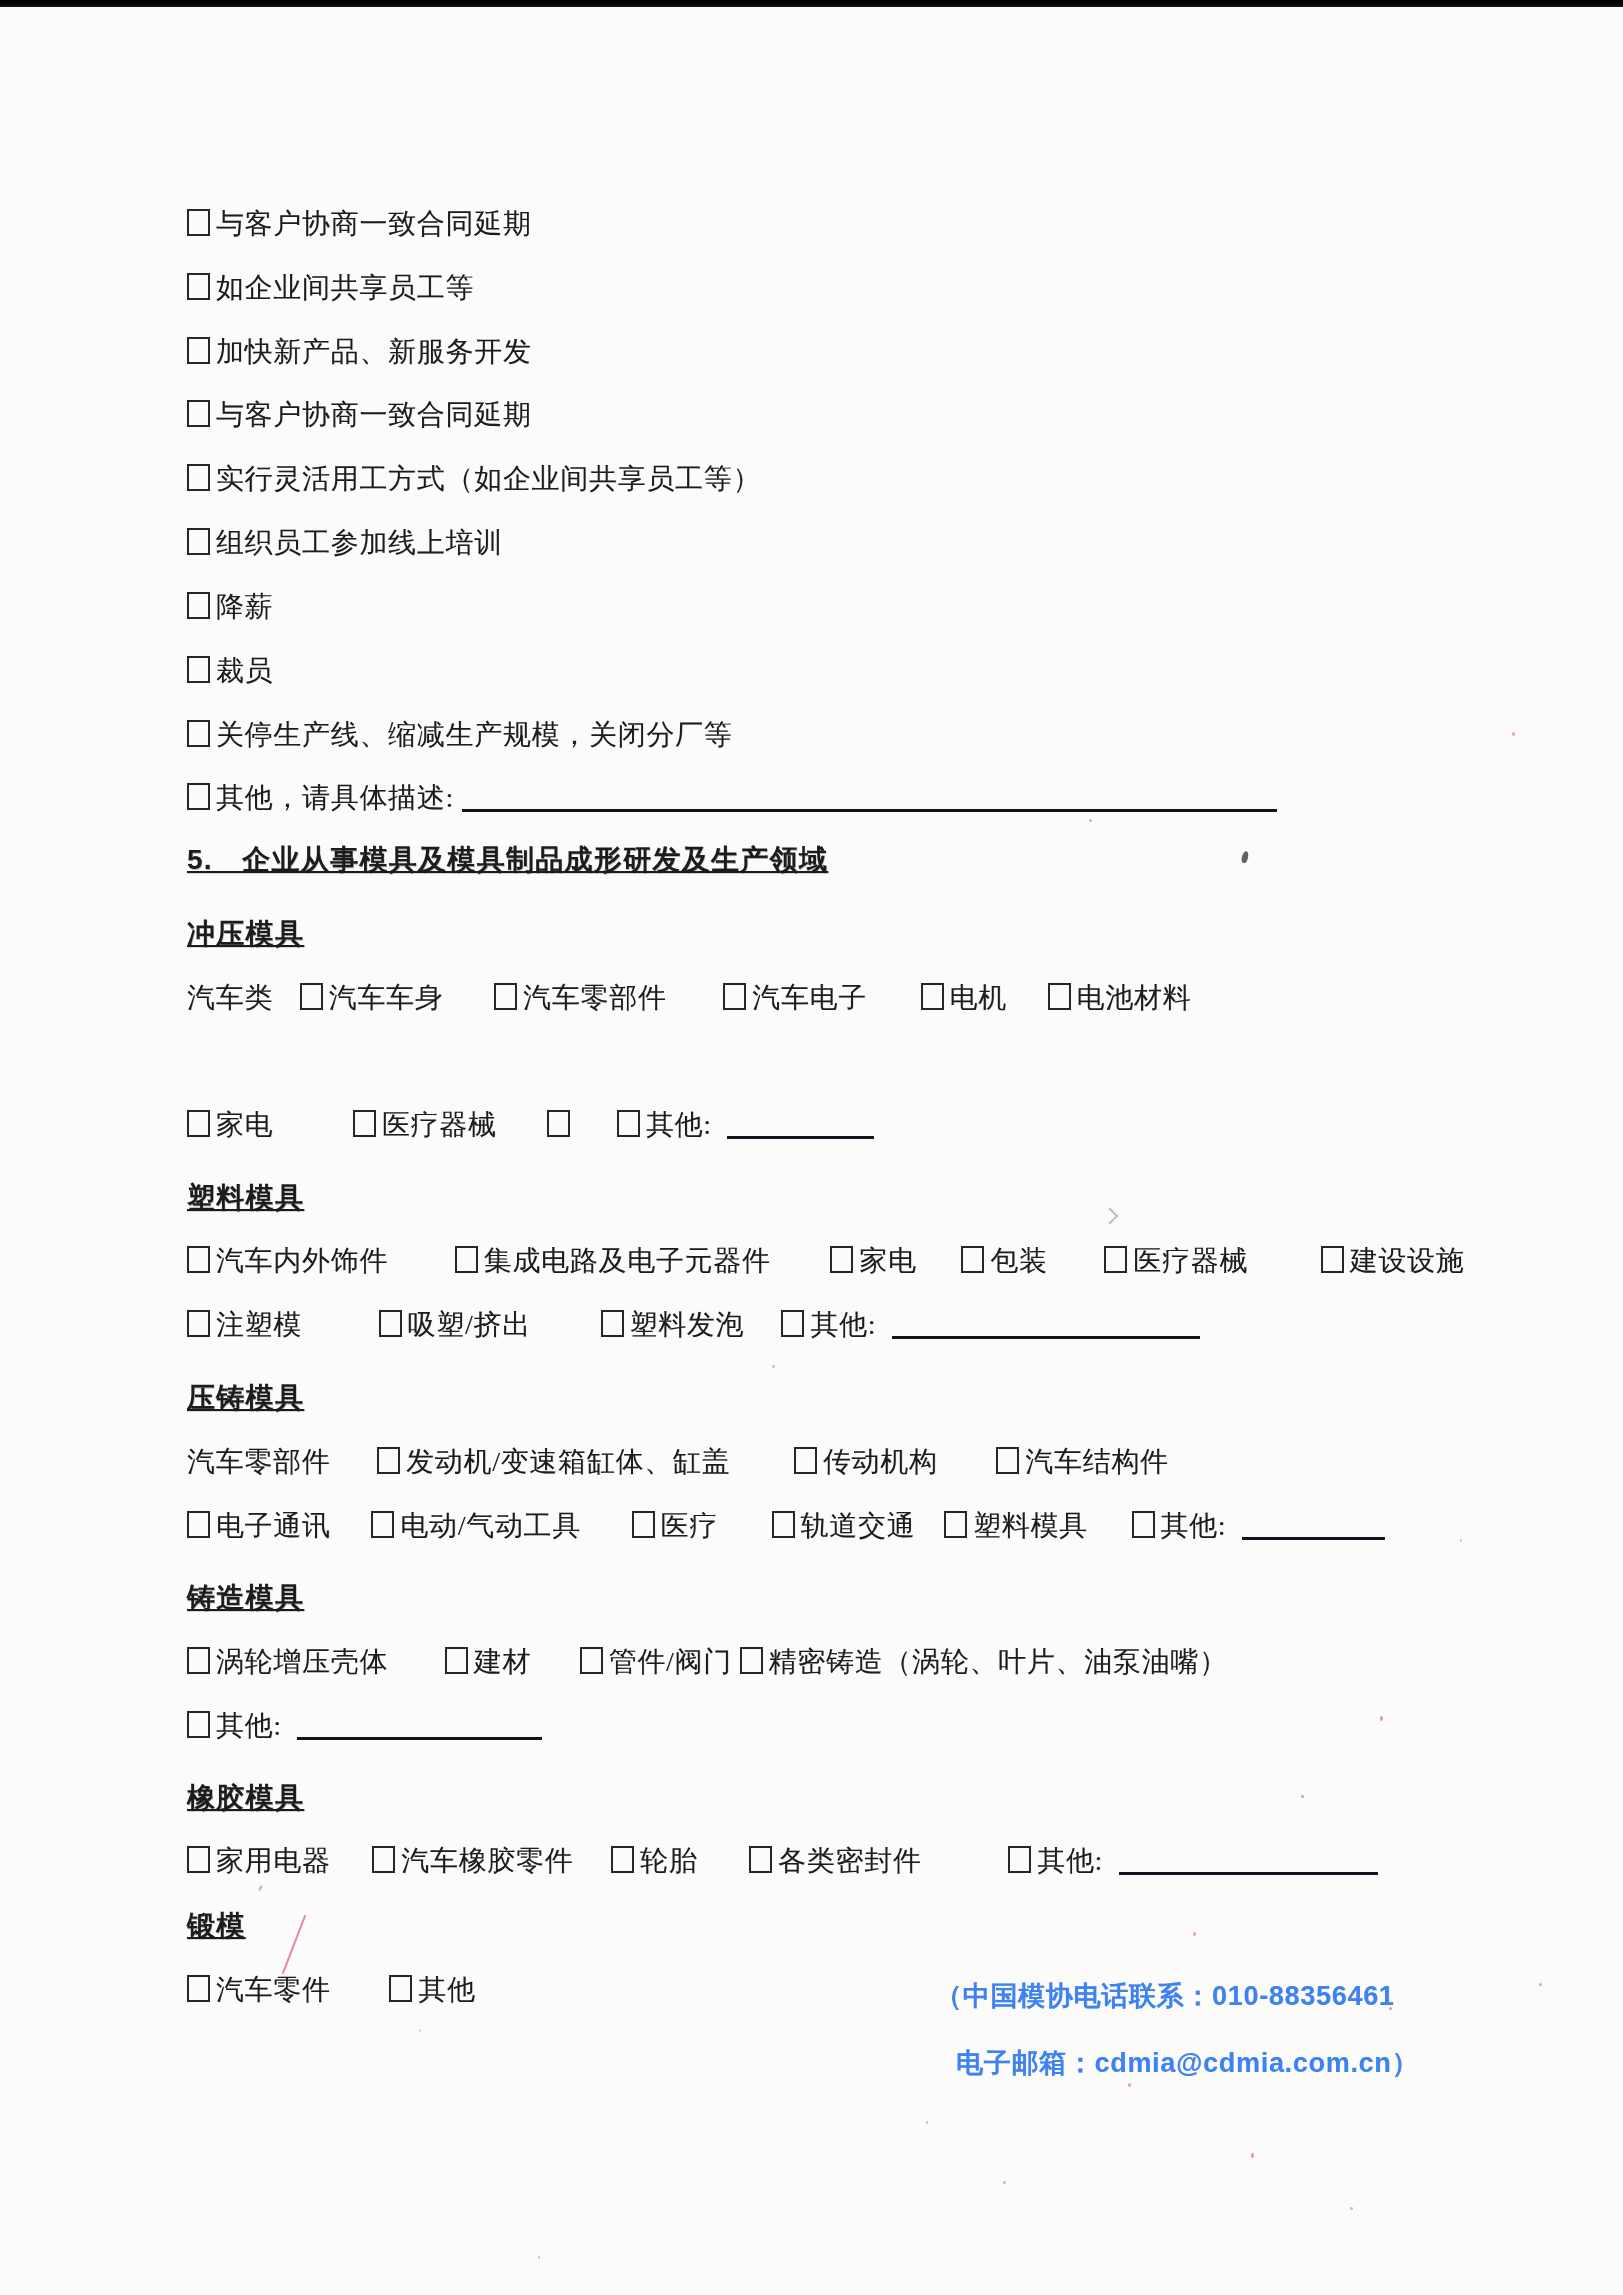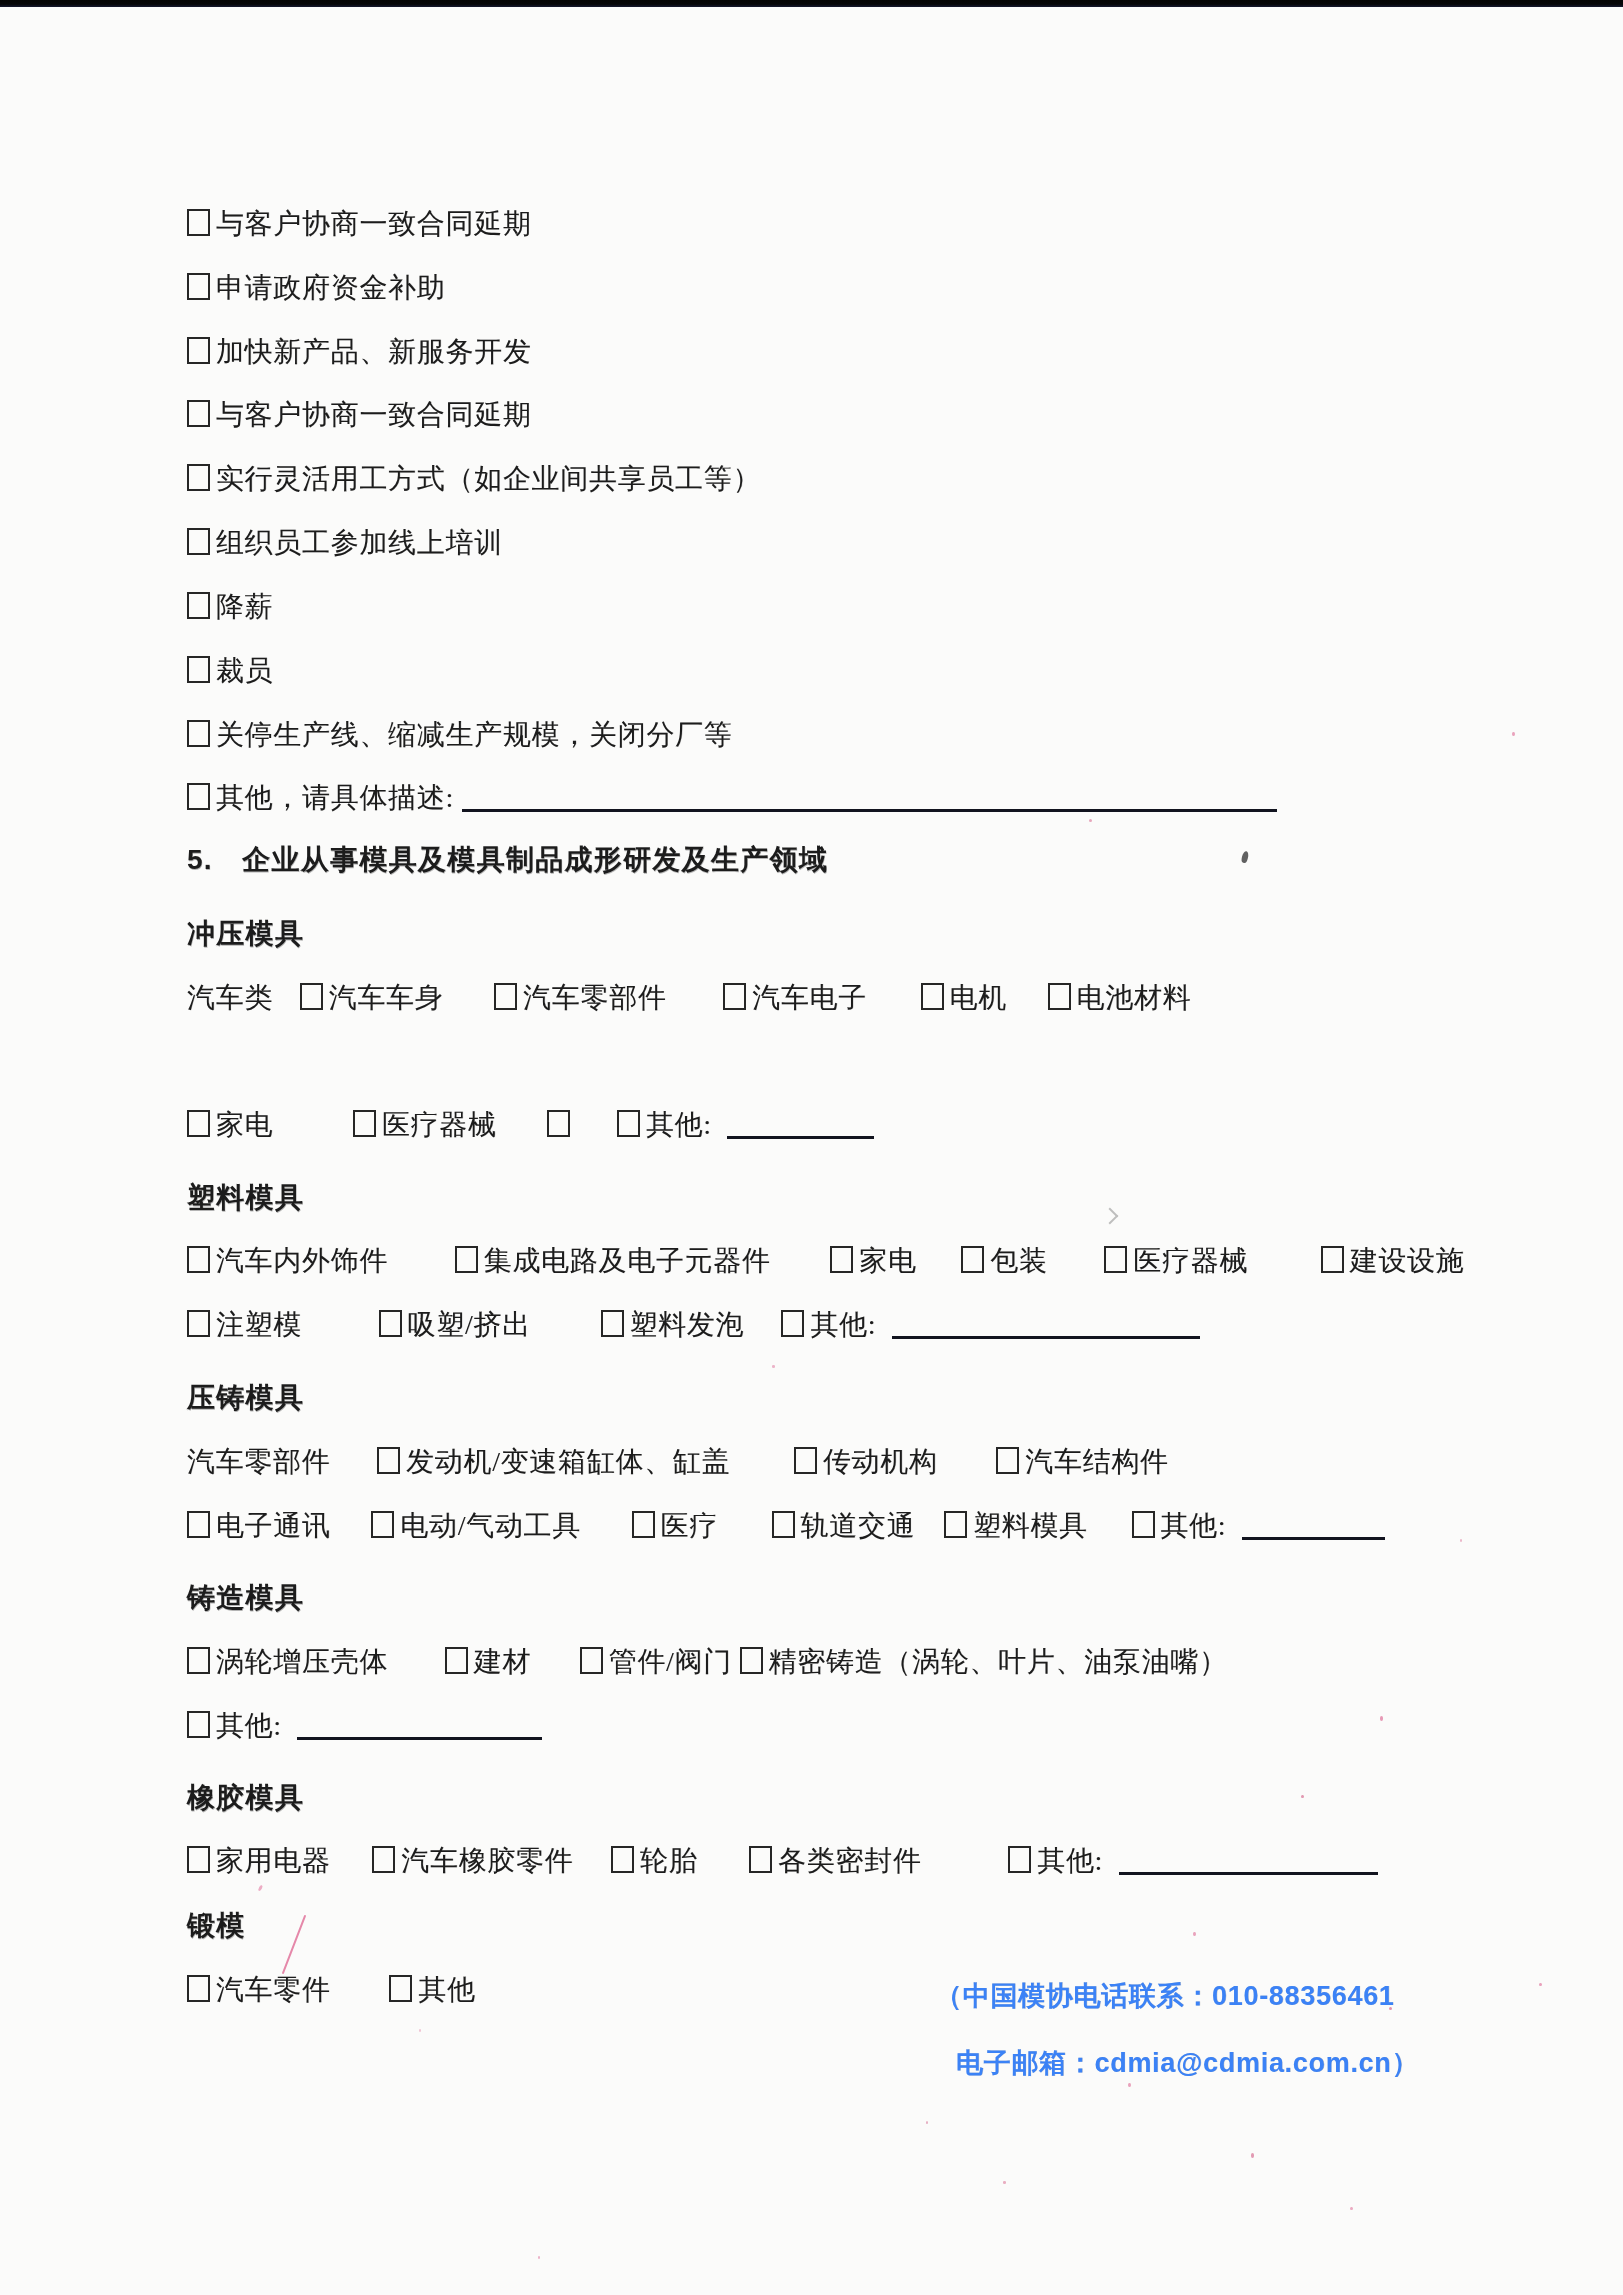--- a/index.html
+++ b/index.html
@@ -22,20 +22,21 @@
     position:absolute;left:187px;
     white-space:nowrap;
     letter-spacing:0.7px;
     line-height:1.15;
   }
   .hdr{
     font-family:"Liberation Sans","DejaVu Sans",sans-serif;
     font-weight:bold;
     letter-spacing:1.3px;
     text-shadow:0.5px 0.5px 0.5px rgba(50,50,50,.35);
+    text-decoration:underline;
   }
   .cb{
     display:inline-block;
     width:19px;height:23px;
     border:2px solid #262626;
     margin-right:5.9px;
     vertical-align:-2.6px;
     background:transparent;
   }
   .cb.sp{margin-right:15.7px;}
@@ -80,21 +81,21 @@
 <body>
 
 <div class="page">
 
   <div class="scan-bar"></div>
 
   <div class="line" style="top:208px">
     <span class="cb"></span><span>与客户协商一致合同延期</span>
   </div>
   <div class="line" style="top:272px">
-    <span class="cb"></span><span>申请政府资金补助</span>
+    <span class="cb"></span><span>如企业间共享员工等</span>
   </div>
   <div class="line" style="top:336px">
     <span class="cb"></span><span>加快新产品、新服务开发</span>
   </div>
   <div class="line" style="top:399px">
     <span class="cb"></span><span>与客户协商一致合同延期</span>
   </div>
   <div class="line" style="top:463px">
     <span class="cb"></span><span>实行灵活用工方式（如企业间共享员工等）</span>
   </div>

